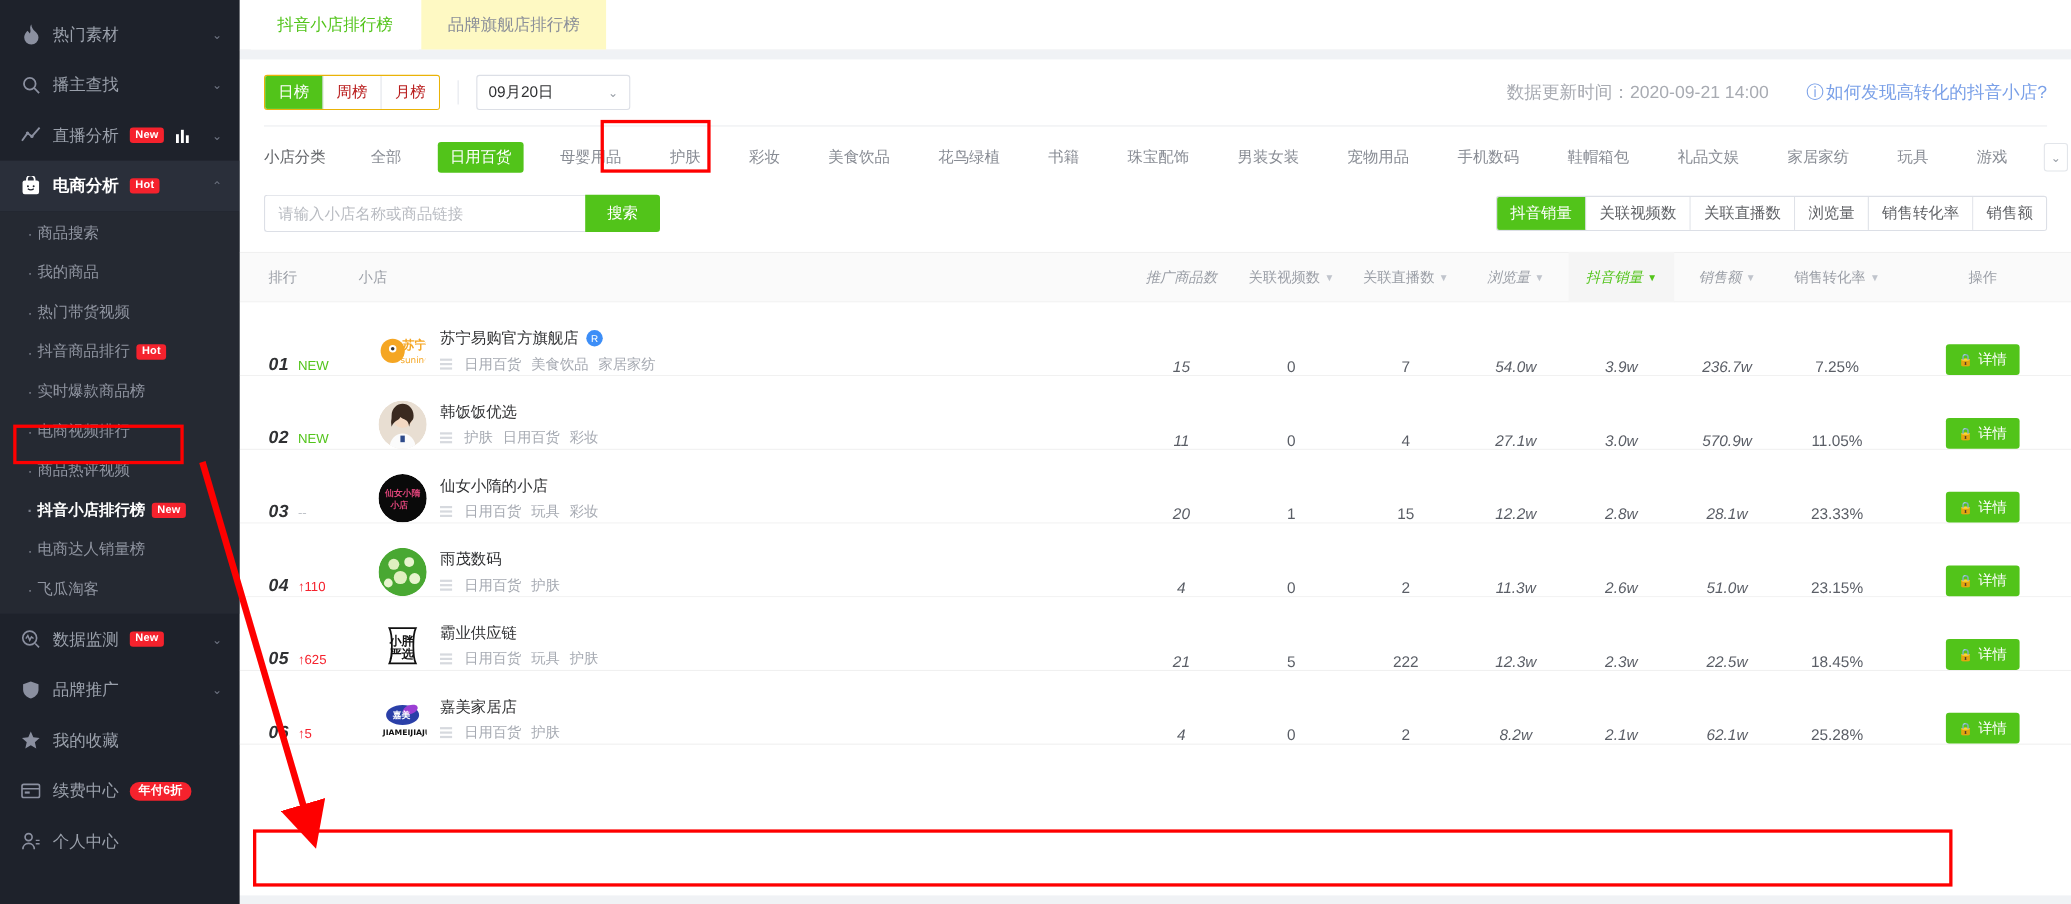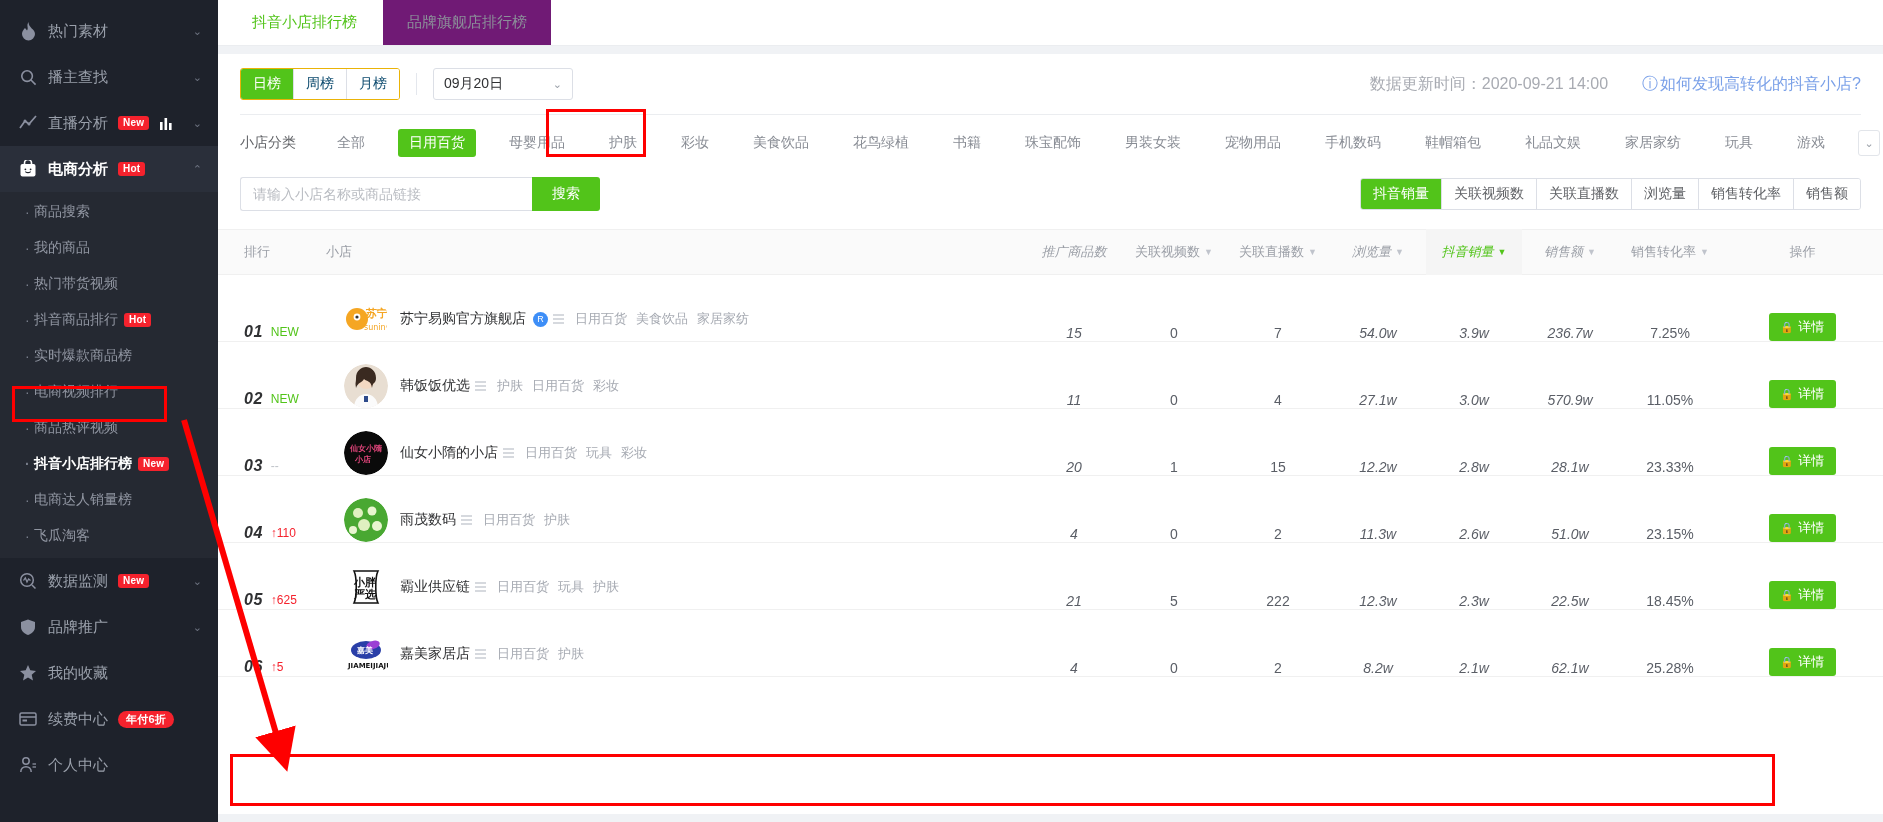--- a/index.html
+++ b/index.html
@@ -59,33 +59,33 @@
   
   .main { flex: 1; height: 822px; background: #f0f2f5; position: relative; overflow: hidden; }
 
   .tabbar {
     background: #fff; height: 46px; display: flex; align-items: stretch;
     padding-left: 10px; border-bottom: 1px solid #ebedf0;
   }
   .tab {
     display: flex; align-items: center; justify-content: center;
     padding: 0 24px; font-size: 15px; color: #8b8f99; cursor: pointer;
-    background: #701a75; margin-right: 2px;
+    background: #fef9c3; margin-right: 2px;
   }
   .tab.active { color: #52c41a; background: #ffffff; }
 
   .panel { background: #fff; margin: 8px 0 0 0; min-height: 760px; position: relative; }
 
   .filter-row {
     display: flex; align-items: center; padding: 14px 22px 14px 22px; position: relative;
   }
   .seg { display: flex; border: 1px solid #eab308; border-radius: 3px; overflow: hidden; height: 32px; }
   .seg-btn {
     display: flex; align-items: center; justify-content: center;
-    min-width: 44px; padding: 0 12px; font-size: 14px; color: #0c4a6e;
+    min-width: 44px; padding: 0 12px; font-size: 14px; color: #b91c1c;
     background: #fff; cursor: pointer; border-right: 1px solid #dcdfe6;
   }
   .seg-btn:last-child { border-right: none; }
   .seg-btn.on { background: #52c41a; color: #fff; }
 
   .vdiv { width: 1px; height: 22px; background: #e4e7ed; margin: 0 16px; }
 
   .datepick {
     width: 140px; height: 32px; border: 1px solid #dcdfe6; border-radius: 3px;
     display: flex; align-items: center; padding: 0 10px; font-size: 14px; color: #303133;
@@ -166,21 +166,21 @@
     background: #fff;
   }
   .rank-num { font-style: italic; font-weight: bold; font-size: 16px; color: #303133; letter-spacing: .5px; }
   .rank-tag { margin-left: 8px; font-size: 12px; font-style: normal; font-weight: normal; }
   .rank-tag.new { color: #52c41a; }
   .rank-tag.up { color: #f5222d; }
   .rank-tag.flat { color: #bfc3c9; }
 
   .shopcell { display: flex; align-items: center; gap: 12px; padding-left: 18px; }
   .avatar { width: 44px; height: 44px; border-radius: 50%; flex: 0 0 44px; overflow: hidden; position: relative; }
-  .shopmeta { display: flex; flex-direction: row; gap: 5px; }
+  .shopmeta { display: flex; flex-direction: column; gap: 5px; }
   .shopname { font-size: 14px; color: #303133; display: flex; align-items: center; gap: 7px; }
   .rmark {
     width: 15px; height: 15px; border-radius: 50%; background: #3d8ef7; color: #fff;
     font-size: 9px; display: flex; align-items: center; justify-content: center;
   }
   .taglist { display: flex; align-items: center; gap: 9px; font-size: 13px; color: #a6aab2; }
   .listicon { display: inline-flex; flex-direction: column; gap: 2px; margin-right: 2px; }
   .listicon i { display: block; width: 11px; height: 2px; background: #d6d9de; }
 
   .num { font-size: 14px; color: #5a5e66; }

